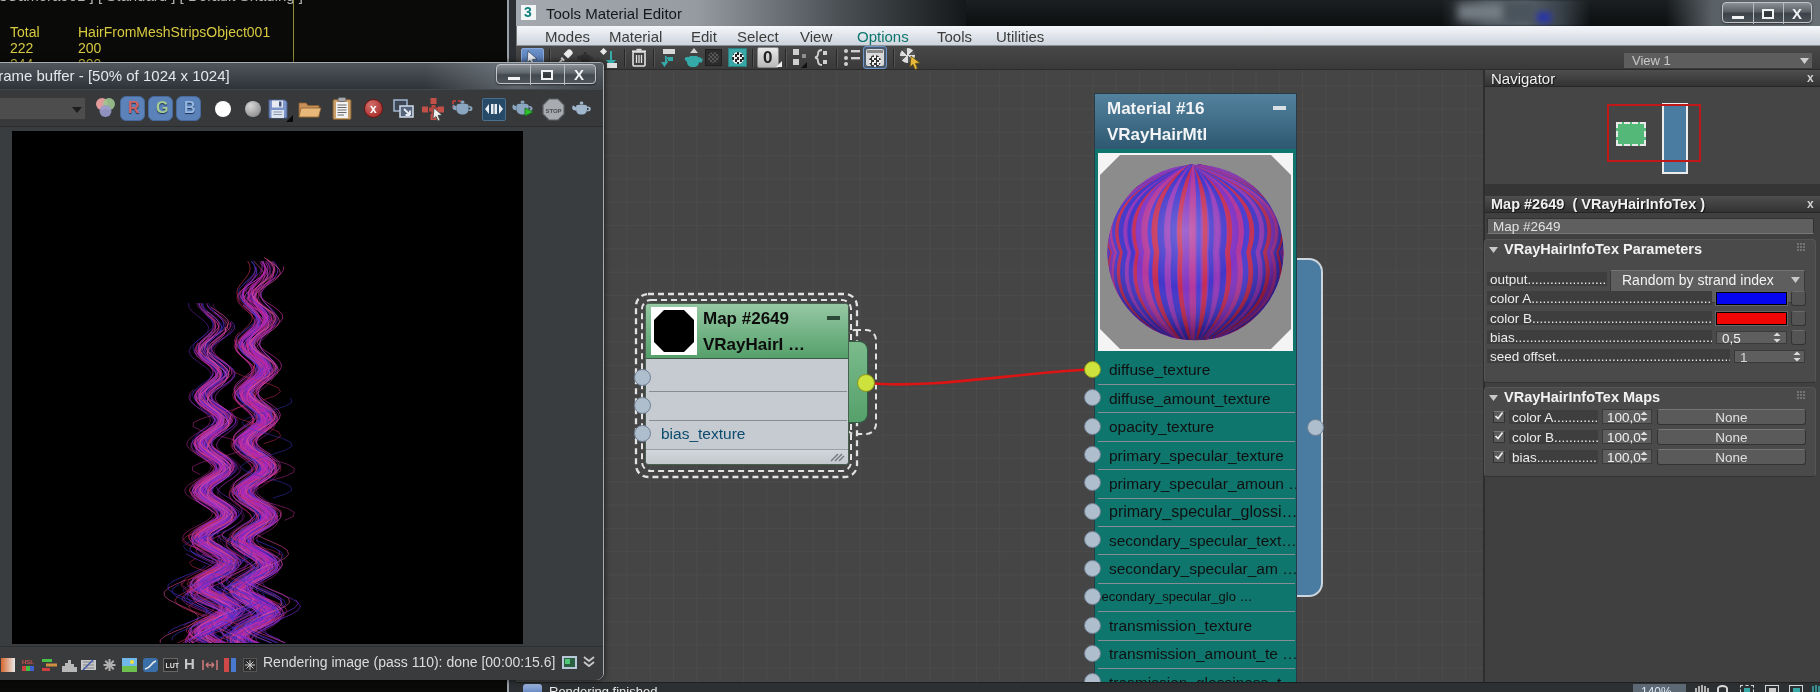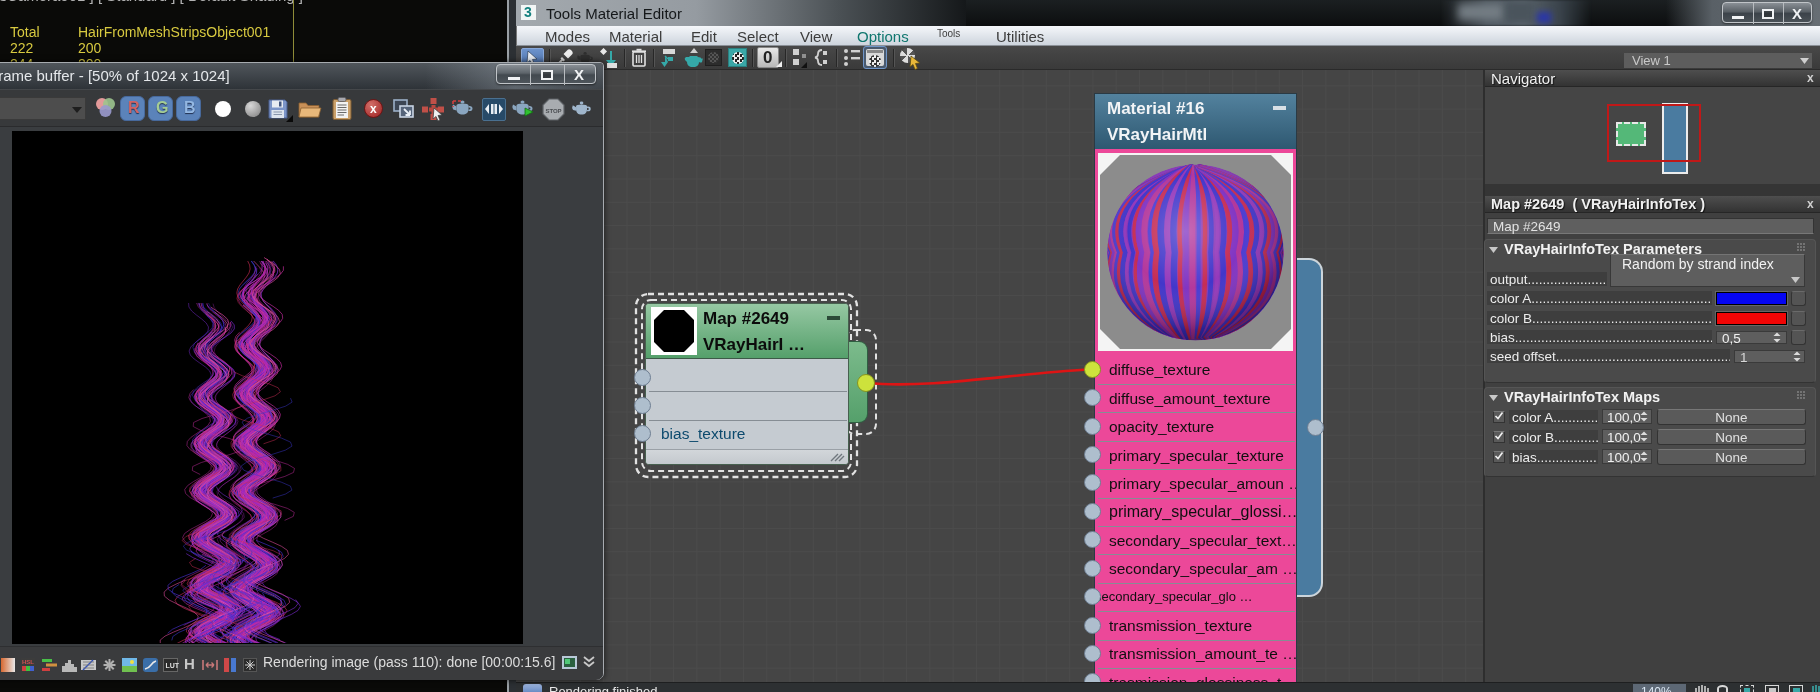--- a/index.html
+++ b/index.html
@@ -37,21 +37,21 @@
       <div class="abs" style="left:39px;top:6px;width:12px;height:10px;border:2px solid #f0f2f4;background:rgba(40,44,48,0.55)"></div>
       <div class="tx" style="left:69px;top:2px;font-size:15px;font-weight:bold;color:#f0f2f4">X</div>
     </div>
     <div class="abs" style="left:516px;top:26px;width:1304px;height:20px;background:linear-gradient(#f5f7fa,#cdd4dd);border-bottom:1px solid #8a9097;border-left:1px solid #777"></div>
     <div class="tx" style="left:545px;top:28px;font-size:15px;color:#3c3c3c">Modes</div>
     <div class="tx" style="left:609px;top:28px;font-size:15px;color:#3c3c3c">Material</div>
     <div class="tx" style="left:691px;top:28px;font-size:15px;color:#3c3c3c">Edit</div>
     <div class="tx" style="left:737px;top:28px;font-size:15px;color:#3c3c3c">Select</div>
     <div class="tx" style="left:800px;top:28px;font-size:15px;color:#3c3c3c">View</div>
     <div class="tx" style="left:857px;top:28px;font-size:15px;color:#0f766e">Options</div>
-    <div class="tx" style="left:937px;top:28px;font-size:10px;color:#3c3c3c">Tools</div>
+    <div class="tx" style="left:937px;top:28px;font-size:15px;color:#3c3c3c">Tools</div>
     <div class="tx" style="left:996px;top:28px;font-size:15px;color:#3c3c3c">Utilities</div>
     <div class="abs" style="left:516px;top:46px;width:1304px;height:24px;background:linear-gradient(#484848,#3a3a3a);border-bottom:1px solid #2a2a2a"></div>
     <div class="abs" style="left:521px;top:48px;width:23px;height:20px;background:linear-gradient(#6d93cc,#4a6ea8);border:1px solid #89a8d8;border-radius:2px"><svg width="21" height="18" viewBox="0 0 21 18">
         <path d="M6,2 L15,10 L10.5,10.5 L13,16 L10.5,17 L8,11.5 L5,14 Z" fill="#e8ecf2" stroke="#2a3a50" stroke-width="0.7"></path>
       </svg></div>
     <div class="abs" style="left:549px;top:49px;width:1px;height:18px;background:#272727;box-shadow:1px 0 0 #555"></div>
     <svg class="abs" style="left:555px;top:48px" width="19" height="19" viewBox="0 0 19 19">
       <path d="M2,17 L8,11" stroke="#d8d8d8" stroke-width="1.8"></path>
       <path d="M7,9 L10,12 L8.5,13.5 L5.5,10.5 Z" fill="#d8d8d8"></path>
       <path d="M12,2.5 Q14,0 16.5,2.5 Q19,5 16.5,7 L13,10.5 L8.5,6 Z" fill="#ececec"></path>
@@ -166,21 +166,21 @@
   <svg class="abs" style="left:183px;top:148px" width="16" height="11">
         <path d="M2,9 L9,2 M6,9 L13,2 M10,9 L15,4" stroke="#70777e" stroke-width="1.4"></path>
       </svg>
 </div>
 <div class="abs" style="left:633.5px;top:369.0px;width:17px;height:17px;border-radius:50%;background:#aebecd;border:1.5px solid #6e7e92"></div>
     <div class="abs" style="left:633.5px;top:397.0px;width:17px;height:17px;border-radius:50%;background:#aebecd;border:1.5px solid #6e7e92"></div>
     <div class="abs" style="left:633.5px;top:424.5px;width:17px;height:17px;border-radius:50%;background:#aebecd;border:1.5px solid #6e7e92"></div>
     <div class="abs" style="left:857px;top:374px;width:18px;height:18px;border-radius:50%;background:#cde23c;border:1.5px solid #86941e"></div>
     <div class="abs" style="left:1297px;top:258px;width:26px;height:339px;background:#4a7ba0;border:2px solid #ccd5db;border-left:none;border-radius:0 14px 14px 0"></div>
     <div class="abs" style="left:1306.5px;top:419px;width:17px;height:17px;border-radius:50%;background:#aebecd;border:1.5px solid #6e7e92"></div>
-<div class="abs" style="left:1094px;top:93px;width:203px;height:599px;background:#ec4899;border:1px solid #2a3a44;overflow:hidden">
+<div class="abs" style="left:1094px;top:93px;width:203px;height:599px;background:#0f766e;border:1px solid #2a3a44;overflow:hidden">
   <div class="abs" style="left:0;top:0;width:203px;height:55px;background:linear-gradient(#53829e,#2e5871)"></div>
   <div class="tx" style="left:12px;top:5px;font-size:17px;font-weight:bold;color:#f2f4f6">Material #16</div>
   <div class="tx" style="left:12px;top:31px;font-size:17px;font-weight:bold;color:#f2f4f6">VRayHairMtl</div>
   <div class="abs" style="left:178px;top:12px;width:13px;height:4px;background:#d8e0e6"></div>
   <div class="abs" style="left:3px;top:59px;width:195px;height:198px">
         <svg width="195" height="198" viewBox="0 0 195 198" style="position:absolute;left:0;top:0">
 <defs>
 <clipPath id="sc">
               <circle cx="97.5" cy="99.5" r="88"></circle>
             </clipPath>
@@ -315,21 +315,21 @@
       <circle cx="1" cy="4" r="0.9" fill="#888888"></circle>
       <circle cx="4" cy="4" r="0.9" fill="#888888"></circle>
       <circle cx="7" cy="4" r="0.9" fill="#888888"></circle>
       <circle cx="1" cy="7" r="0.9" fill="#888888"></circle>
       <circle cx="4" cy="7" r="0.9" fill="#888888"></circle>
       <circle cx="7" cy="7" r="0.9" fill="#888888"></circle>
     </svg>
     <div class="abs" style="left:1487px;top:272px;width:120px;height:14px;background:#3e3e3e;overflow:hidden">
       <div class="tx" style="left:3px;top:0px;font-size:13.5px;color:#ececec">output.......................................</div>
     </div>
-    <div class="abs" style="left:1610px;top:254px;width:195px;height:33px;background:#5e5e5e;border:1px solid #383838;border-top-color:#747474">
+    <div class="abs" style="left:1610px;top:270px;width:195px;height:33px;background:#5e5e5e;border:1px solid #383838;border-top-color:#747474">
       <div class="tx" style="left:11px;top:1px;font-size:14px;color:#f2f2f2">Random by strand index</div>
     </div>
     <svg class="abs" style="left:1791px;top:277px" width="9" height="6">
       <path d="M0,0 L9,0 L4.5,6 Z" fill="#c8c8c8"></path>
     </svg>
     <div class="abs" style="left:1487px;top:291px;width:225px;height:14px;background:#3e3e3e;overflow:hidden">
       <div class="tx" style="left:3px;top:0px;font-size:13.5px;color:#ececec">color A...............................................................</div>
     </div>
     <div class="abs" style="left:1716px;top:292px;width:71px;height:13px;background:#0505f2;border:1px solid #000;box-shadow:0 0 0 1px #666"></div>
     <div class="abs" style="left:1791px;top:291px;width:15px;height:15px;background:#545454;border-radius:3px;border:1px solid #333;border-top-color:#6a6a6a"></div>

